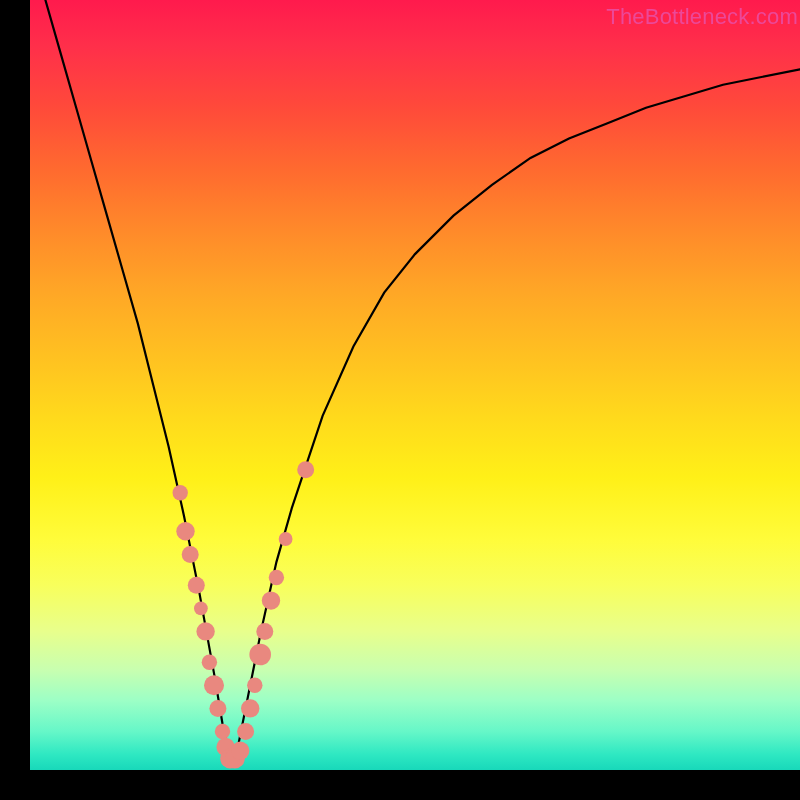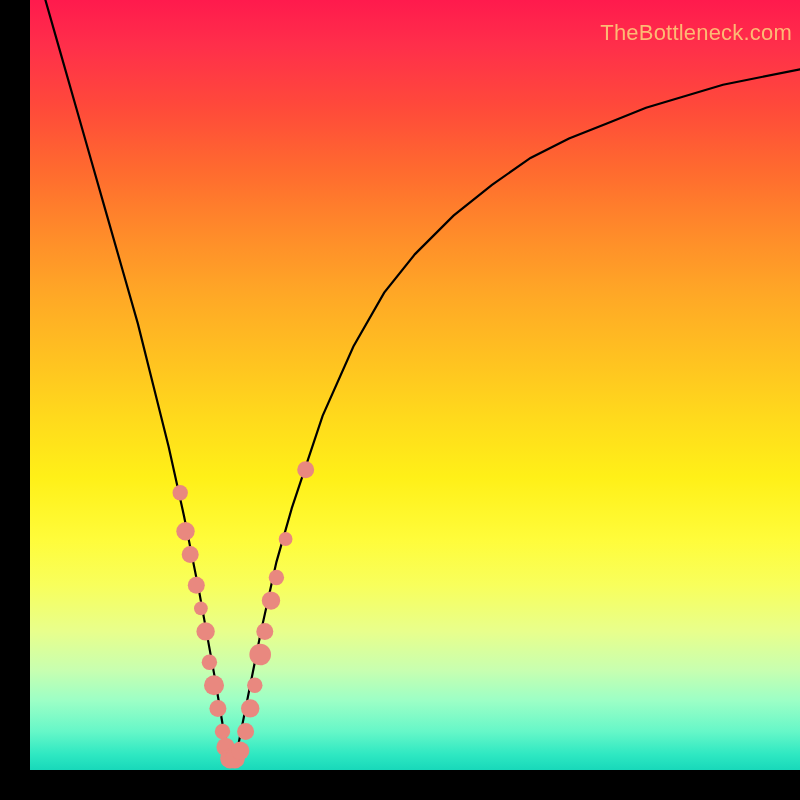--- a/index.html
+++ b/index.html
@@ -57,26 +57,25 @@
     stroke-width: 2.2;
     stroke-linecap: round;
   }
   .datapoint {
     fill: #e9887f;
     stroke: none;
   }
   .watermark {
     position: absolute;
     top: 4px;
-    right: 8px;
-    color: #fdba74;
+    right: 2px;
+    color: #ec4899;
     font-size: 22px;
     letter-spacing: 0.2px;
     user-select: none;
-    margin-top: 16px;
   }
 </style>
 </head>
 <body>
 
 <div class="frame">
   <div class="plot-area">
     <svg class="curve-svg" viewBox="0 0 770 770" preserveAspectRatio="none">
       <path id="curve-path" class="curve-path" d="M15.4 0.0 L30.8 53.9 L46.2 107.8 L61.6 161.7 L77.0 215.6 L92.4 269.5 L107.8 323.4 L123.2 385.0 L138.6 446.6 L154.0 515.9 L169.4 592.9 L184.8 677.6 L192.5 723.8 L200.2 762.3 L207.9 746.9 L215.6 708.4 L231.0 631.4 L246.4 562.1 L261.8 508.2 L292.6 415.8 L323.4 346.5 L354.2 292.6 L385.0 254.1 L423.5 215.6 L462.0 184.8 L500.5 157.9 L539.0 138.6 L577.5 123.2 L616.0 107.8 L654.5 96.3 L693.0 84.7 L731.5 77.0 L770.0 69.3"></path>
       <g id="points-group">

